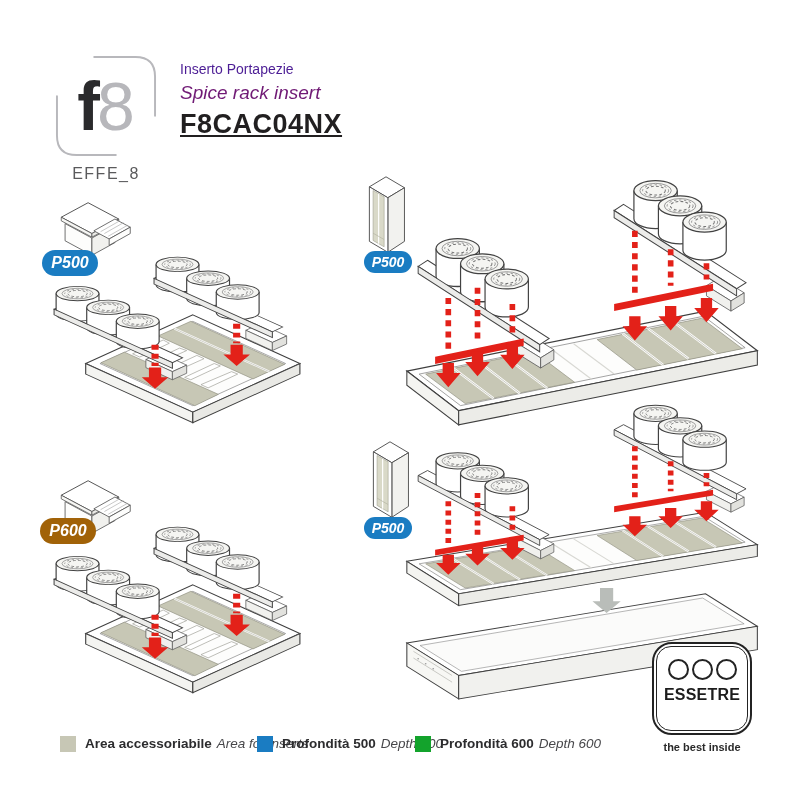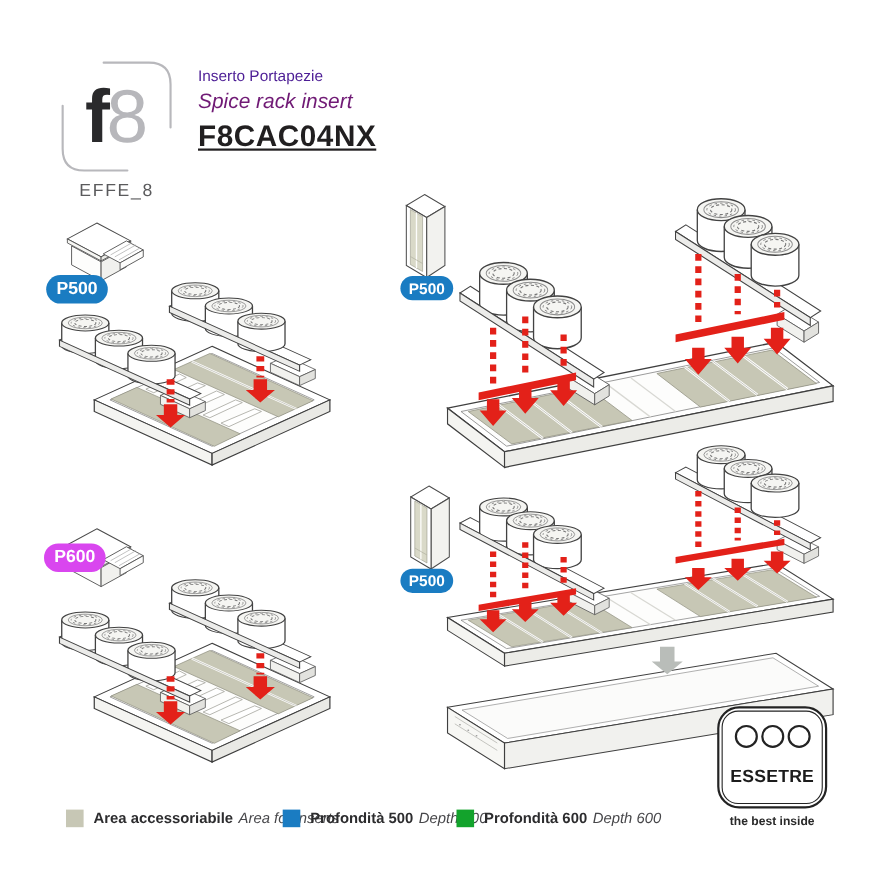--- a/index.html
+++ b/index.html
@@ -14,36 +14,36 @@
   .logo-8{font-size:68px;font-weight:400;color:#b7b7bb;line-height:1;margin-left:-3px;}
   .logo-caption{position:absolute;left:55px;top:165px;width:102px;text-align:center;
                 font-size:16px;letter-spacing:1.5px;color:#5a5a5c;}
   .title-block{position:absolute;left:180px;top:58px;}
   .title-it{font-size:14px;color:#4c1d95;line-height:23px;}
   .title-en{font-size:19px;font-style:italic;color:#701a75;line-height:23px;}
   .code{font-size:27px;font-weight:700;color:#211f20;margin-top:5px;letter-spacing:0.5px;text-decoration:underline;}
 
   
   .badge{position:absolute;border-radius:13px;color:#fff;font-weight:700;
-         display:flex;align-items:center;justify-content:center;}
+         display:flex;align-items:center;justify-content:center;font-style:italic;}
   .badge-lg{width:56px;height:26px;font-size:16px;}
   .badge-sm{width:48px;height:22px;font-size:14px;}
   svg.scene,svg.icon{position:absolute;display:block;}
 
   
   .legend-item{position:absolute;top:735px;display:flex;align-items:center;height:17px;padding-left:14px;}
   .legend-swatch{width:16px;height:16px;margin-right:9px;flex:none;}
   .legend-bold{font-weight:700;font-size:13.5px;color:#2c2c2e;white-space:nowrap;}
   .legend-italic{font-style:italic;font-size:13.5px;color:#47474a;margin-left:5px;white-space:nowrap;}
 
   
   .brand-box{position:absolute;left:652px;top:642px;width:100px;height:93px;
              border:2.5px solid #232323;border-radius:20px;box-sizing:border-box;background:#fff;}
   .brand-inner{position:absolute;left:2px;top:2px;right:2px;bottom:2px;border:1.3px solid #232323;
-               border-radius:15px;display:flex;flex-direction:column;align-items:center;gap:12px;}
+               border-radius:15px;display:flex;flex-direction:column;align-items:center;}
   .brand-circles{display:flex;gap:3px;margin-top:12px;}
   .brand-circle{width:21px;height:21px;border:2.4px solid #232323;border-radius:50%;box-sizing:border-box;}
   .brand-name{font-weight:700;font-size:16px;color:#1c1c1c;margin-top:6px;letter-spacing:0.2px;}
   .brand-tagline{position:absolute;left:646px;top:741px;width:112px;text-align:center;
                  font-weight:700;font-size:11px;color:#2a2a2a;}
 </style>
 </head>
 <body>
 
 <div class="page">
@@ -234,21 +234,21 @@
       <use href="#cab-tall"></use>
     </svg>
   <div class="badge badge-sm" style="left: 364px; top: 251px; background-color: rgb(26, 124, 194);">P500</div>
   <svg class="scene" style="left:388px;top:178px" width="375" height="252" viewBox="0 0 398 248" preserveAspectRatio="none">
       <use href="#wide-scene"></use>
     </svg>
 
   <svg class="icon" style="left:44px;top:478px" width="92" height="58" viewBox="0 0 96 64" preserveAspectRatio="none">
       <use href="#cab-base"></use>
     </svg>
-  <div class="badge badge-lg" style="left: 40px; top: 494px; background-color: #d946ef;">P600</div>
+  <div class="badge badge-lg" style="left: 40px; top: 518px; background-color: #a16207;">P600</div>
   <svg class="scene" style="left:50px;top:524px" width="255" height="172" viewBox="0 0 250 212" preserveAspectRatio="none">
       <use href="#sq-scene"></use>
     </svg>
 
   <svg class="icon" style="left:366px;top:440px" width="48" height="80" viewBox="0 0 52 88" preserveAspectRatio="none">
       <use href="#cab-tall"></use>
     </svg>
   <div class="badge badge-sm" style="left: 364px; top: 517px; background-color: rgb(26, 124, 194);">P500</div>
   <svg class="scene" style="left:388px;top:403px" width="375" height="300" viewBox="0 0 398 360" preserveAspectRatio="none">
     <use href="#drawer-under"></use>

